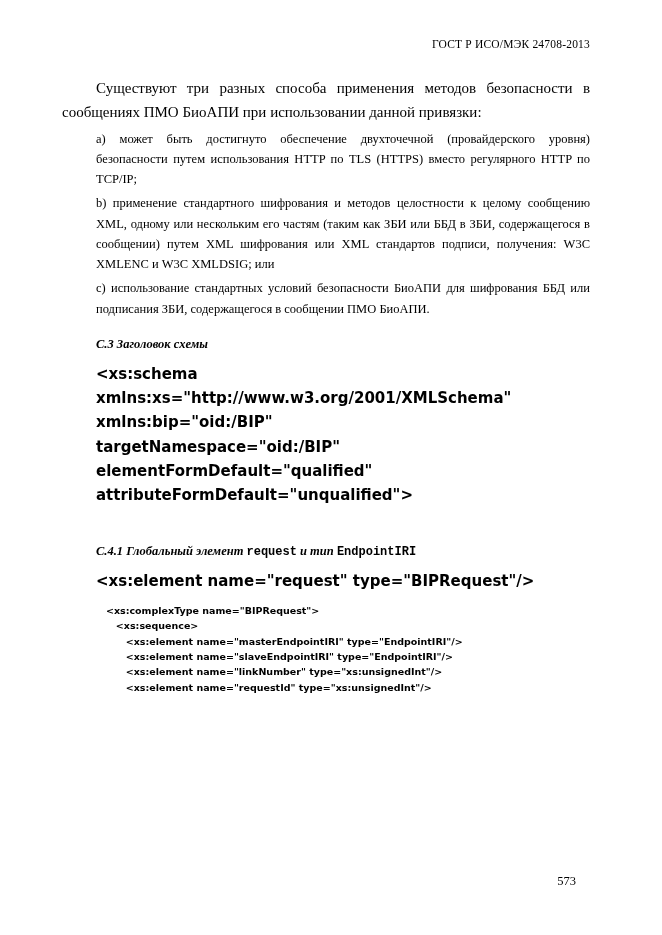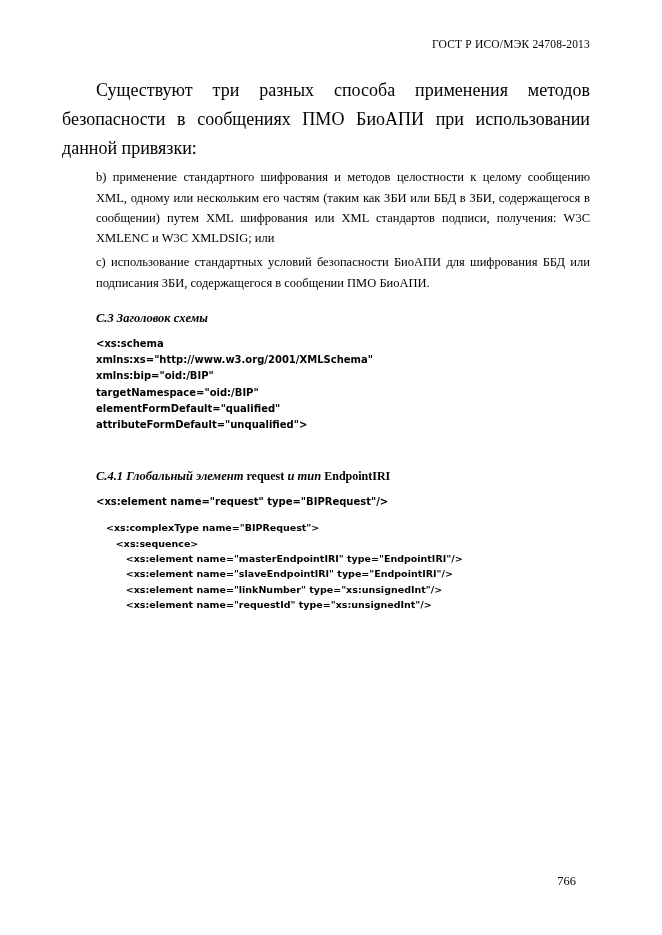--- a/index.html
+++ b/index.html
@@ -32,21 +32,21 @@
   .clause-title {
     font-weight: bold;
     font-size: 12.5px;
     text-align: justify;
     text-indent: 34px;
     line-height: 1.55;
     margin: 0 0 14px 0;
   }
   .para {
     text-align: justify;
-    font-size: 18px;
+    font-size: 15px;
     line-height: 1.62;
     text-indent: 34px;
     margin: 0 0 4px 0;
   }
   .list-item {
     text-align: justify;
     font-size: 12.5px;
     line-height: 1.62;
     margin: 0 0 4px 0;
     padding-left: 34px;
@@ -55,29 +55,29 @@
   .subclause {
     font-weight: bold;
     font-size: 12.5px;
     margin: 18px 0 10px 34px;
     font-style: italic;
   }
   .subclause.italic {
     font-style: italic;
   }
   .subclause .mono-in-head {
-    font-family: Liberation Serif, serif;
+    font-family: Liberation Mono, monospace;
     font-style: normal;
     font-weight: bold;
     font-size: 12px;
   }
   .code-block {
     font-family: "DejaVu Sans", sans-serif;
     font-weight: bold;
-    font-size: 10px;
+    font-size: 15px;
     line-height: 1.62;
     margin: 0 0 0 34px;
     white-space: pre;
   }
   .code-block.tight {
     margin-top: 2px;
   }
   .code-indent {
     margin-left: 34px;
     font-family: "DejaVu Sans", sans-serif;
@@ -99,20 +99,21 @@
 </head>
 <body>
 
 <div class="page">
 
   <div class="header">ГОСТ Р ИСО/МЭК 24708-2013</div>
 
 
   <div class="para">Существуют три разных способа применения методов безопасности в сообщениях ПМО БиоАПИ при использовании данной привязки:</div>
 
+  <div class="list-item">a) может быть достигнуто обеспечение двухточечной (провайдерского уровня) безопасности путем использования HTTP по TLS (HTTPS) вместо регулярного HTTP по TCP/IP;</div>
   <div class="list-item">b) применение стандартного шифрования и методов целостности к целому сообщению XML, одному или нескольким его частям (таким как ЗБИ или ББД в ЗБИ, содержащегося в сообщении) путем XML шифрования или XML стандартов подписи, получения: W3C XMLENC и W3C XMLDSIG; или</div>
   <div class="list-item">c) использование стандартных условий безопасности БиоАПИ для шифрования ББД или подписания ЗБИ, содержащегося в сообщении ПМО БиоАПИ.</div>
 
   <div class="subclause">C.3 Заголовок схемы</div>
 
   <div class="code-block">&lt;xs:schema
 xmlns:xs="http://www.w3.org/2001/XMLSchema"
 xmlns:bip="oid:/BIP"
 targetNamespace="oid:/BIP"
 elementFormDefault="qualified"
@@ -129,15 +130,15 @@
 
   <div class="spacer-sm"></div>
 
   <div class="code-indent">   &lt;xs:complexType name="BIPRequest"&gt;
       &lt;xs:sequence&gt;
          &lt;xs:element name="masterEndpointIRI" type="EndpointIRI"/&gt;
          &lt;xs:element name="slaveEndpointIRI" type="EndpointIRI"/&gt;
          &lt;xs:element name="linkNumber" type="xs:unsignedInt"/&gt;
          &lt;xs:element name="requestId" type="xs:unsignedInt"/&gt;</div>
 
-  <div class="page-number">766</div>
+  <div class="page-number">573</div>
 
 </div>
 
 </body></html>

